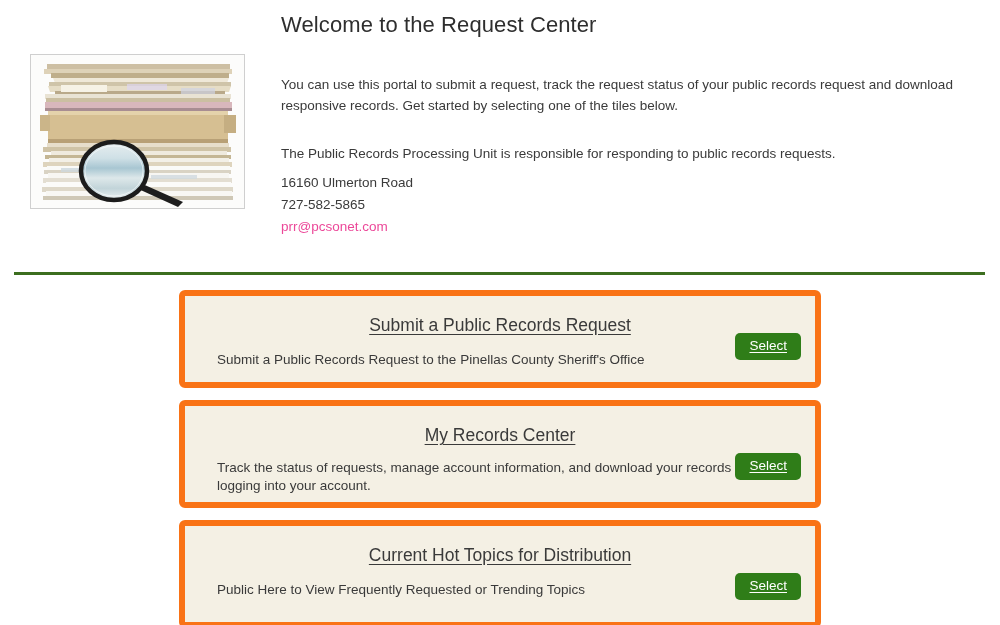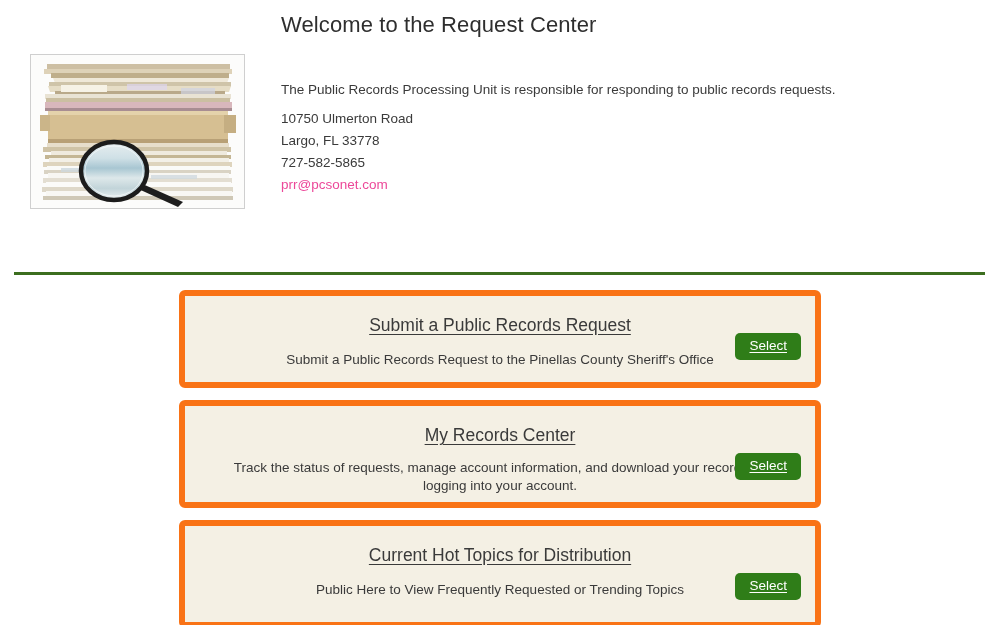--- a/index.html
+++ b/index.html
@@ -51,21 +51,21 @@
     line-height: 1.2;
   }
 
   .intro-para {
     font-size: 13.5px;
     line-height: 21px;
     color: #3a3a3a;
     margin: 0 0 8px 0;
     max-width: 690px;
   }
-  .intro-para.gap { margin-top: 41px; }
+  .intro-para.gap { margin-top: 27px; }
 
   .addr-line {
     font-size: 13.5px;
     line-height: 22px;
     color: #3a3a3a;
   }
 
   .email-link {
     font-size: 13.5px;
     line-height: 22px;
@@ -112,21 +112,20 @@
     color: #3a3a3a;
     text-decoration: underline;
     text-underline-offset: 3px;
     margin: 6px 0 0 0;
     font-weight: normal;
     cursor: pointer;
     line-height: 1.3;
   }
 
   .tile-desc {
-    text-align: center;
     font-size: 13.5px;
     color: #3a3a3a;
     line-height: 18px;
     margin: 14px 18px 0 18px;
   }
   .tile.t2 .tile-desc { margin-top: 12px; }
 
   .select-btn {
     position: absolute;
     right: 14px;
@@ -207,23 +206,23 @@
       <g>
         <path d="M107 127 L152 147 L147 152 L103 132 Z" fill="#1e1e1e"></path>
         <ellipse cx="83" cy="116" rx="33" ry="29" fill="url(#lensg)" stroke="#1c1c1c" stroke-width="4.5"></ellipse>
         <ellipse cx="83" cy="116" rx="29" ry="25" fill="none" stroke="#ffffff" stroke-width="1" opacity="0.55"></ellipse>
       </g>
     </svg>
   </div>
 
   <div class="intro-block">
     <h1 class="page-title">Welcome to the Request Center</h1>
+    <p class="intro-para">You can use this portal to submit a request, track the request status of your public records request and download responsive records. Get started by selecting one of the tiles below.</p>
     <p class="intro-para gap">The Public Records Processing Unit is responsible for responding to public records requests.</p>
-    <div class="addr-line">10750 Ulmerton Road</div>
-    <div class="addr-line">Largo, FL 33778</div>
+    <div class="addr-line">16160 Ulmerton Road</div>
     <div class="addr-line">727-582-5865</div>
     <a class="email-link" href="#">prr@pcsonet.com</a>
   </div>
 
   <div class="divider"></div>
 </div>
 
 <div class="tiles">
 
   <div class="tile t1">

